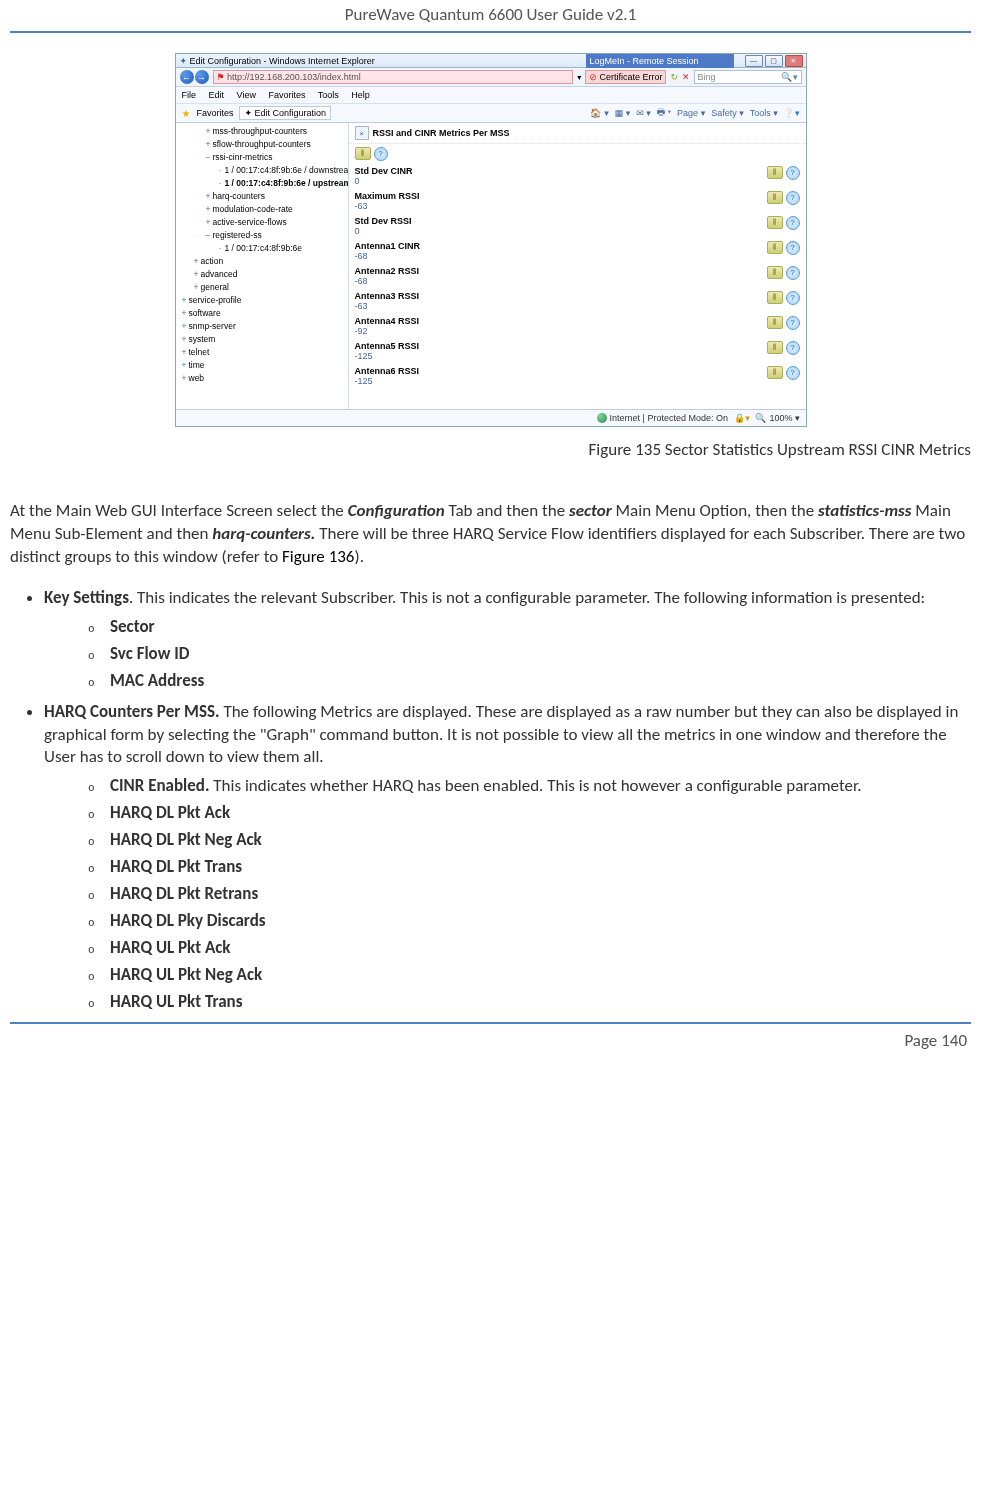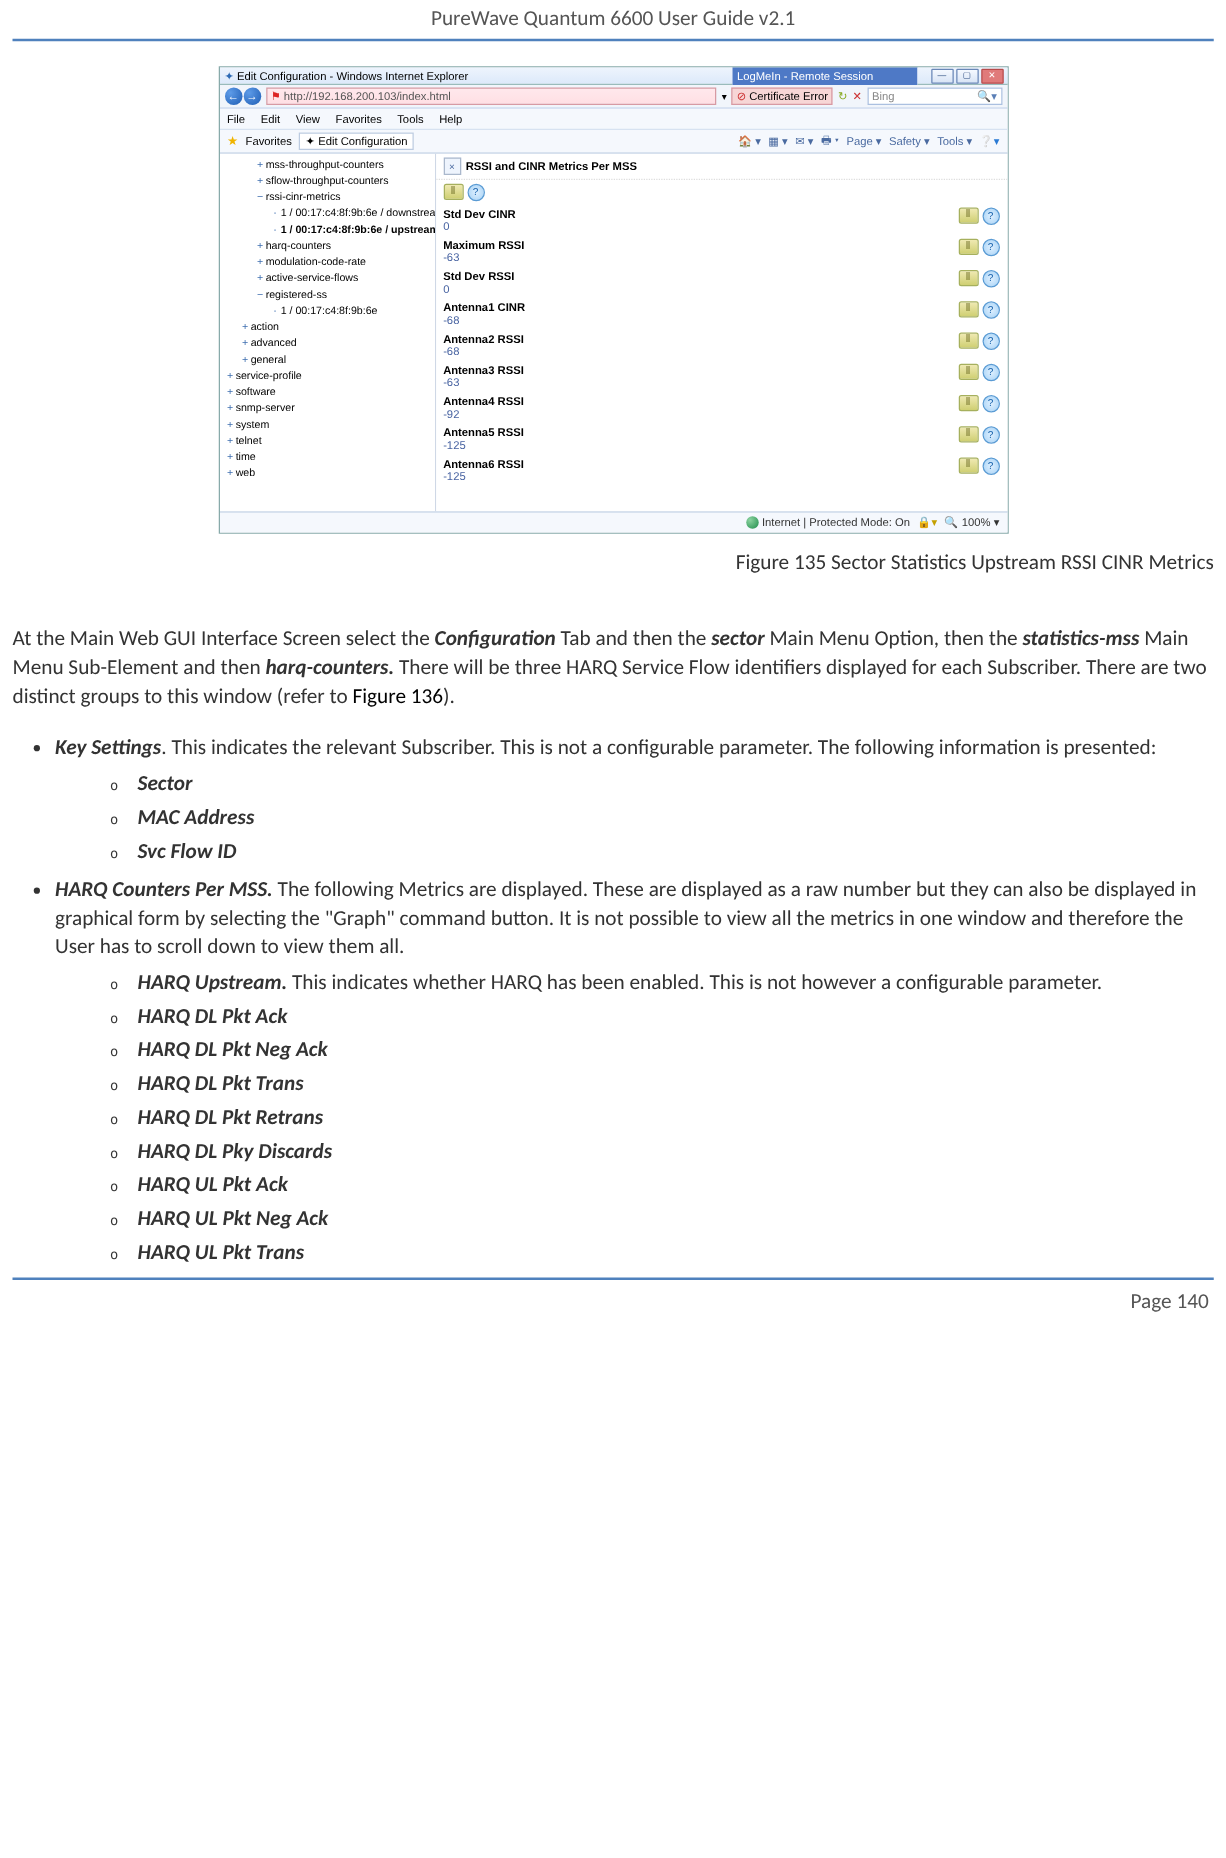--- a/index.html
+++ b/index.html
@@ -239,21 +239,21 @@
     line-height:1.35;
   }
   ul.sub > li::before {
     content: "o";
     display: inline-block;
     width: 22px;
     font-family: "Courier New", monospace;
     font-size: 11px;
     color:#333;
   }
-  .bi { font-style: italic; font-weight: bold; }
+  .bi { font-weight: bold; }
   .page-footer {
     border-top: 2px solid #4F81BD;
     text-align: right;
     padding: 6px 4px 0 0;
     color: #555;
   }
 </style>
 </head>
 <body>
 
@@ -451,28 +451,28 @@
 
   <div class="body-text">
     <span>At the Main Web GUI Interface Screen select the </span><span class="bi">Configuration</span><span> Tab and then the </span><span class="bi">sector</span><span> Main Menu Option, then the </span><span class="bi">statistics-mss</span><span> Main Menu Sub-Element and then </span><span class="bi">harq-counters.</span><span> There will be three HARQ Service Flow identifiers displayed for each Subscriber. There are two distinct groups to this window (refer to </span><span class="figref">Figure 136</span><span>).</span>
   </div>
 
   <ul class="bul">
     <li>
       <span class="bi">Key Settings</span><span>. This indicates the relevant Subscriber. This is not a configurable parameter. The following information is presented:</span>
       <ul class="sub" id="ks-sub">
           <li><span class="bi">Sector</span></li>
+          <li><span class="bi">Svc Flow ID</span></li>
           <li><span class="bi">MAC Address</span></li>
-          <li><span class="bi">Svc Flow ID</span></li>
         </ul>
     </li>
     <li>
       <span class="bi">HARQ Counters Per MSS.</span><span> The following Metrics are displayed. These are displayed as a raw number but they can also be displayed in graphical form by selecting the "Graph" command button. It is not possible to view all the metrics in one window and therefore the User has to scroll down to view them all.</span>
       <ul class="sub" id="hc-sub">
-          <li><span class="bi">HARQ Upstream.</span>  This indicates whether HARQ has been enabled. This is not however a configurable parameter.</li>
+          <li><span class="bi">CINR Enabled.</span>  This indicates whether HARQ has been enabled. This is not however a configurable parameter.</li>
           <li><span class="bi">HARQ DL Pkt Ack</span></li>
           <li><span class="bi">HARQ DL Pkt Neg Ack</span></li>
           <li><span class="bi">HARQ DL Pkt Trans</span></li>
           <li><span class="bi">HARQ DL Pkt Retrans</span></li>
           <li><span class="bi">HARQ DL Pky Discards</span></li>
           <li><span class="bi">HARQ UL Pkt Ack</span></li>
           <li><span class="bi">HARQ UL Pkt Neg Ack</span></li>
           <li><span class="bi">HARQ UL Pkt Trans</span></li>
         </ul>
     </li>

